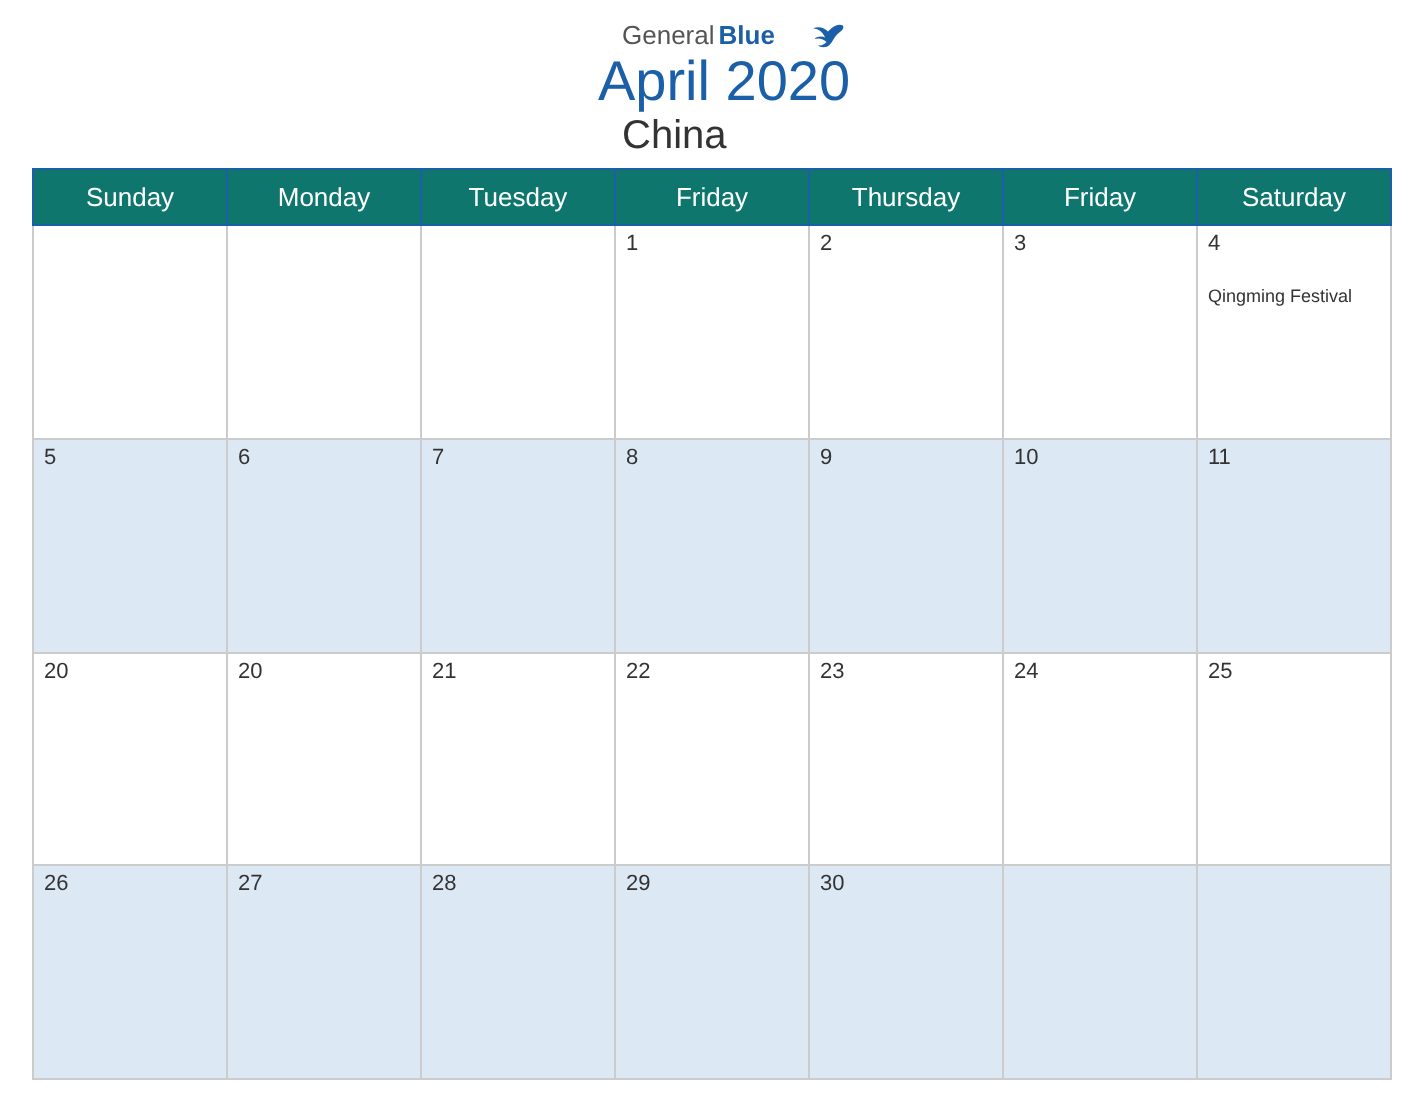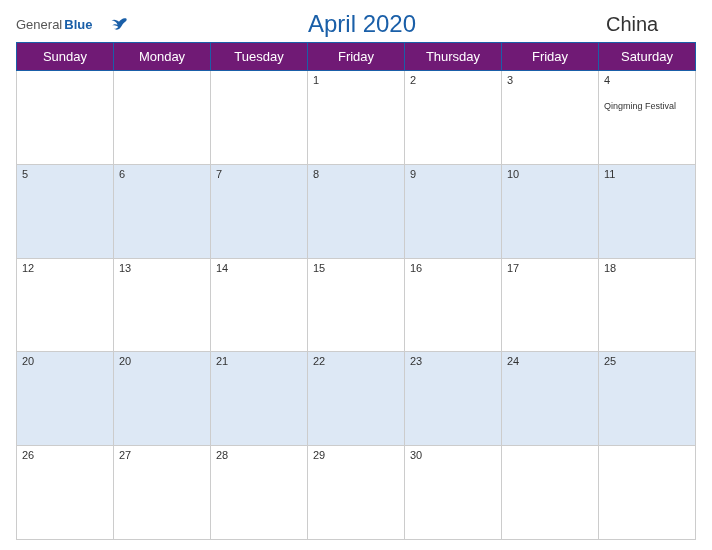--- a/index.html
+++ b/index.html
@@ -13,20 +13,21 @@
       align-items: center;
       padding: 10px 16px 10px 16px;
     }
 
     .header-row {
       width: 100%;
       display: flex;
       align-items: center;
       justify-content: space-between;
       margin-bottom: 4px;
+      flex-direction: column;
     }
 
     .logo-area {
       display: flex;
       flex-direction: column;
       align-items: flex-start;
       width: 90px;
     }
 
     .logo-text {
@@ -53,42 +54,42 @@
       font-weight: bold;
     }
 
     .bird-icon {
       width: 18px;
       height: 14px;
       margin-left: 2px;
     }
 
     .month-title {
-      font-size: 24px;
+      font-size: 28px;
       color: #1a5fa8;
       font-weight: normal;
       text-align: center;
       margin-left: 12px;
     }
 
     .country-label {
       font-size: 20px;
       color: #333;
       width: 90px;
       text-align: left;
     }
 
     .calendar {
       width: 100%;
       border-collapse: collapse;
       flex: 1;
     }
 
     .calendar th {
-      background-color: #701a75;
+      background-color: #0f766e;
       color: white;
       text-align: center;
       font-size: 13px;
       font-weight: normal;
       padding: 6px 4px;
       border: 1px solid #1a5fa8;
     }
 
     .calendar td {
       border: 1px solid #ccc;
@@ -184,43 +185,20 @@
         </td>
         <td>
           <span class="day-num">10</span>
         </td>
         <td>
           <span class="day-num">11</span>
         </td>
       </tr>
       <tr>
         <td>
-          <span class="day-num">12</span>
-        </td>
-        <td>
-          <span class="day-num">13</span>
-        </td>
-        <td>
-          <span class="day-num">14</span>
-        </td>
-        <td>
-          <span class="day-num">15</span>
-        </td>
-        <td>
-          <span class="day-num">16</span>
-        </td>
-        <td>
-          <span class="day-num">17</span>
-        </td>
-        <td>
-          <span class="day-num">18</span>
-        </td>
-      </tr>
-      <tr>
-        <td>
           <span class="day-num">20</span>
         </td>
         <td>
           <span class="day-num">20</span>
         </td>
         <td>
           <span class="day-num">21</span>
         </td>
         <td>
           <span class="day-num">22</span>

